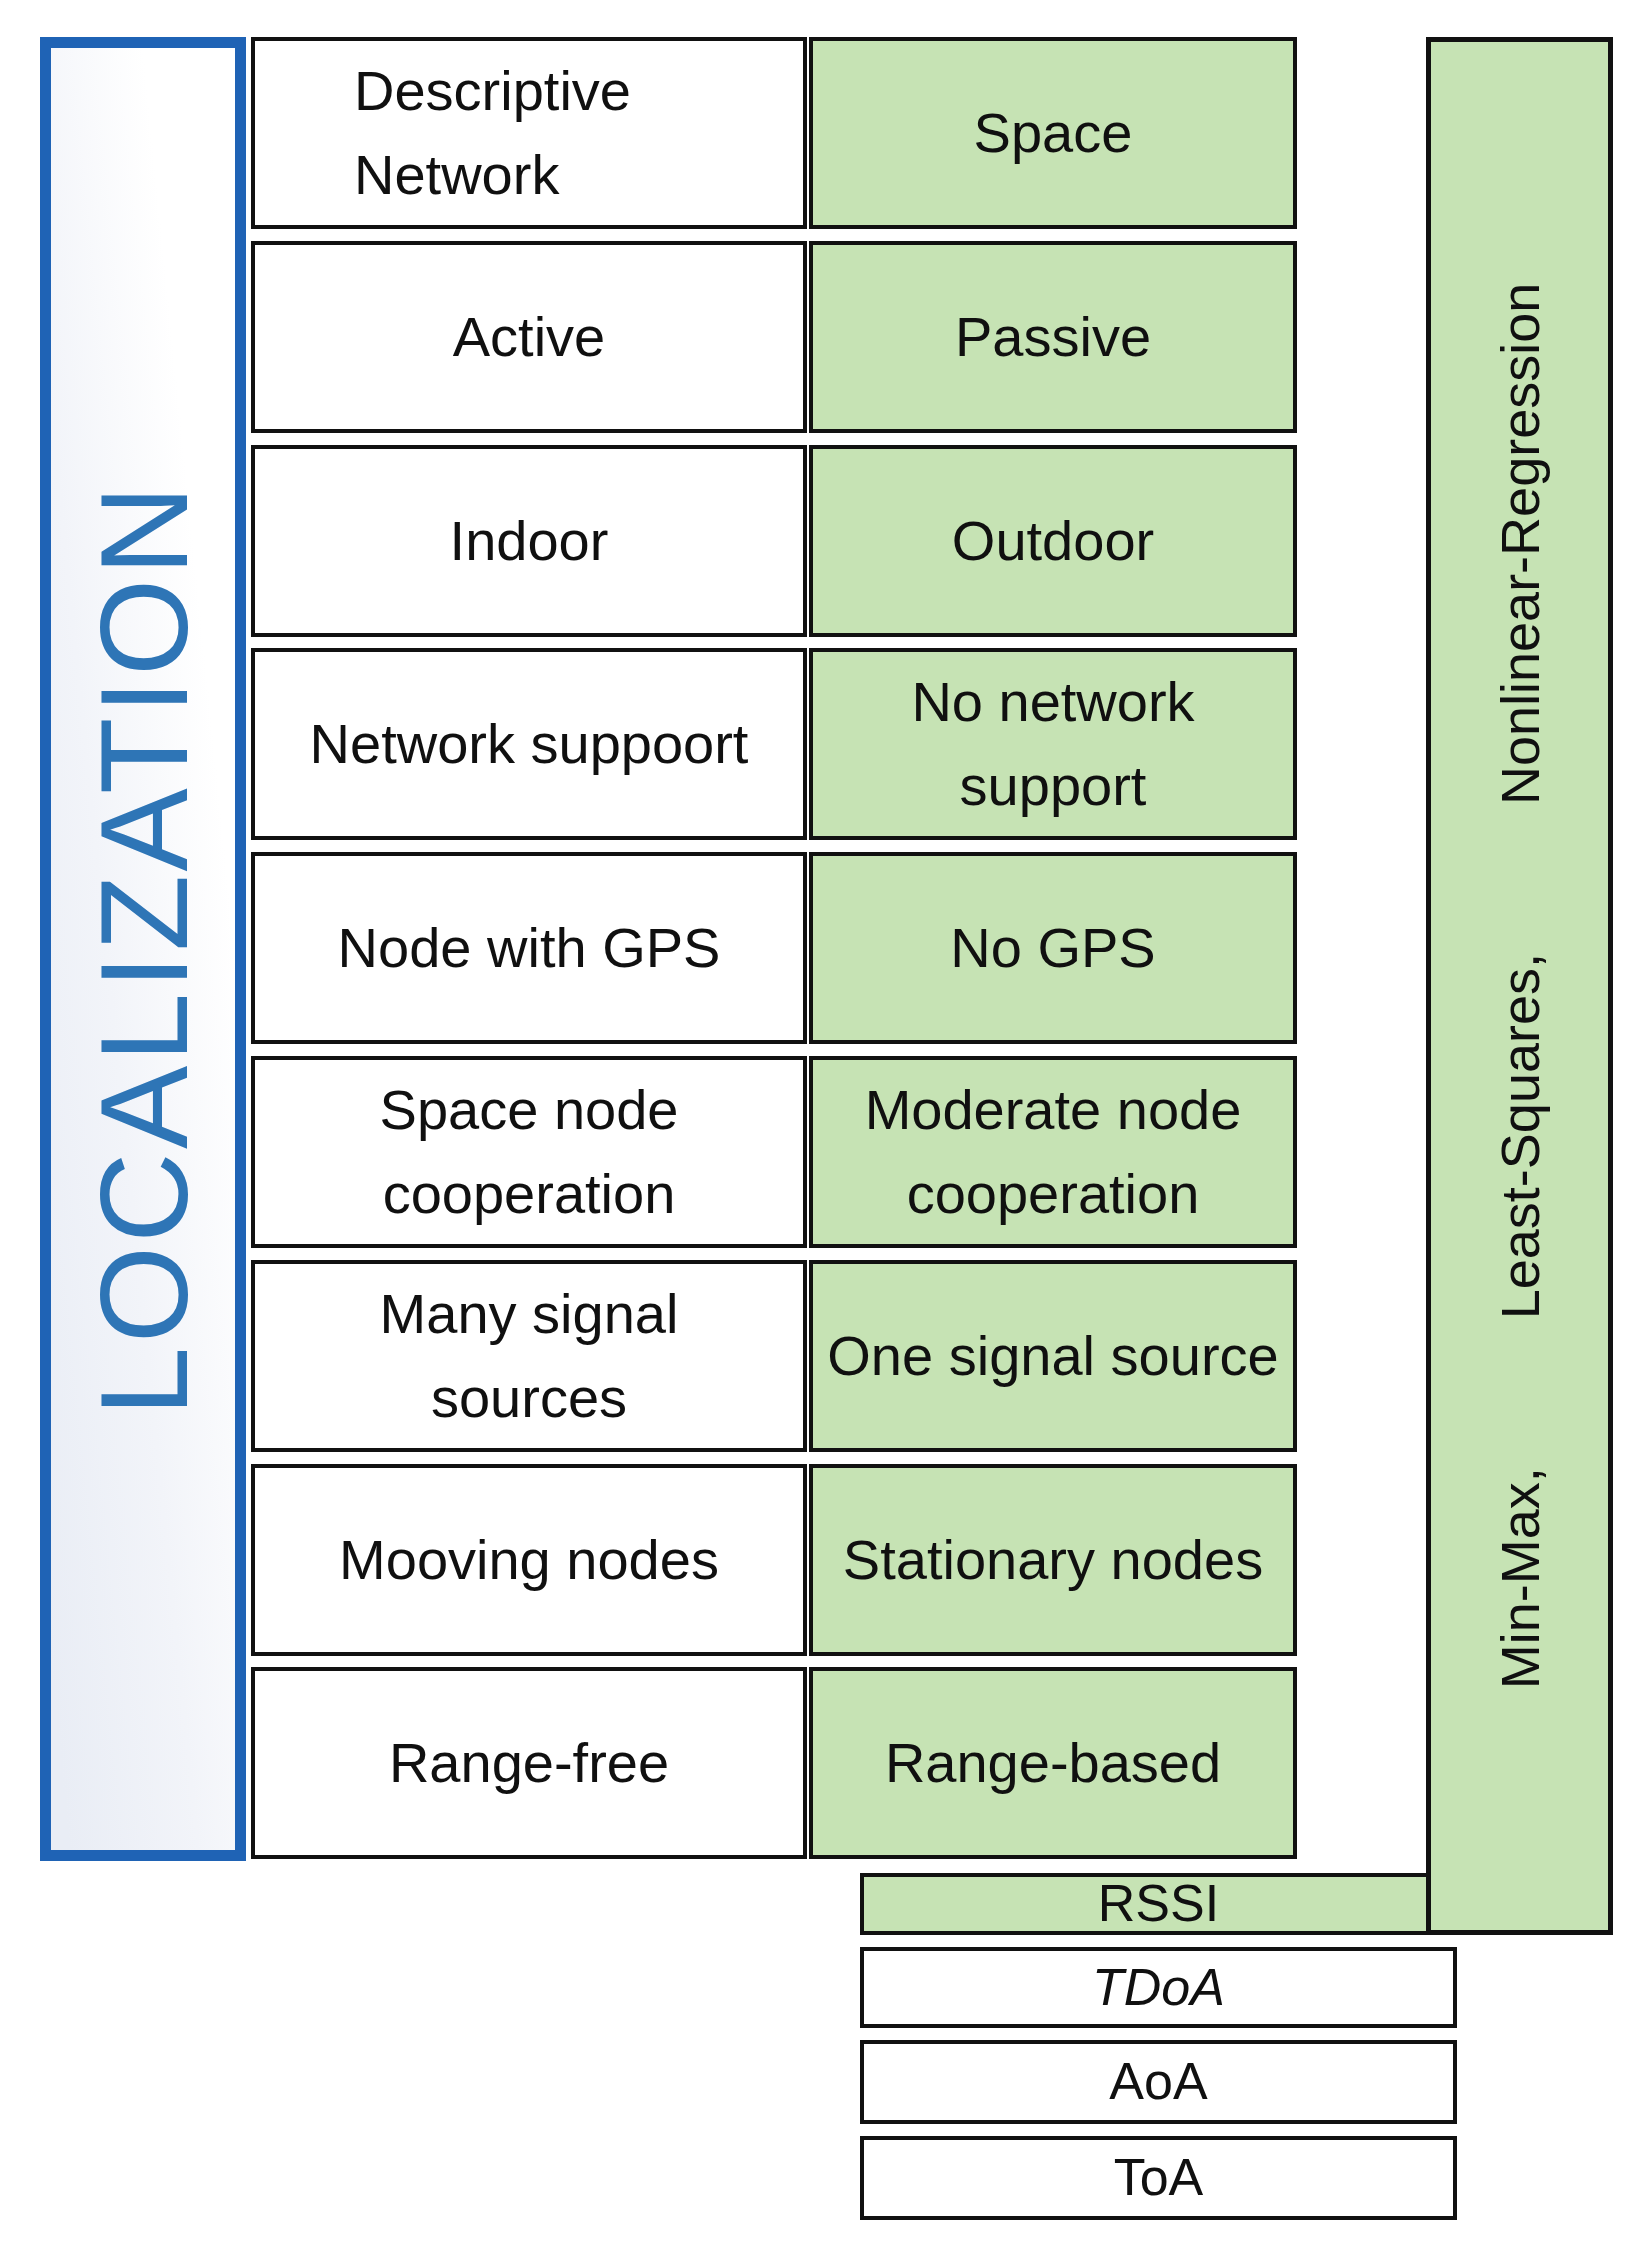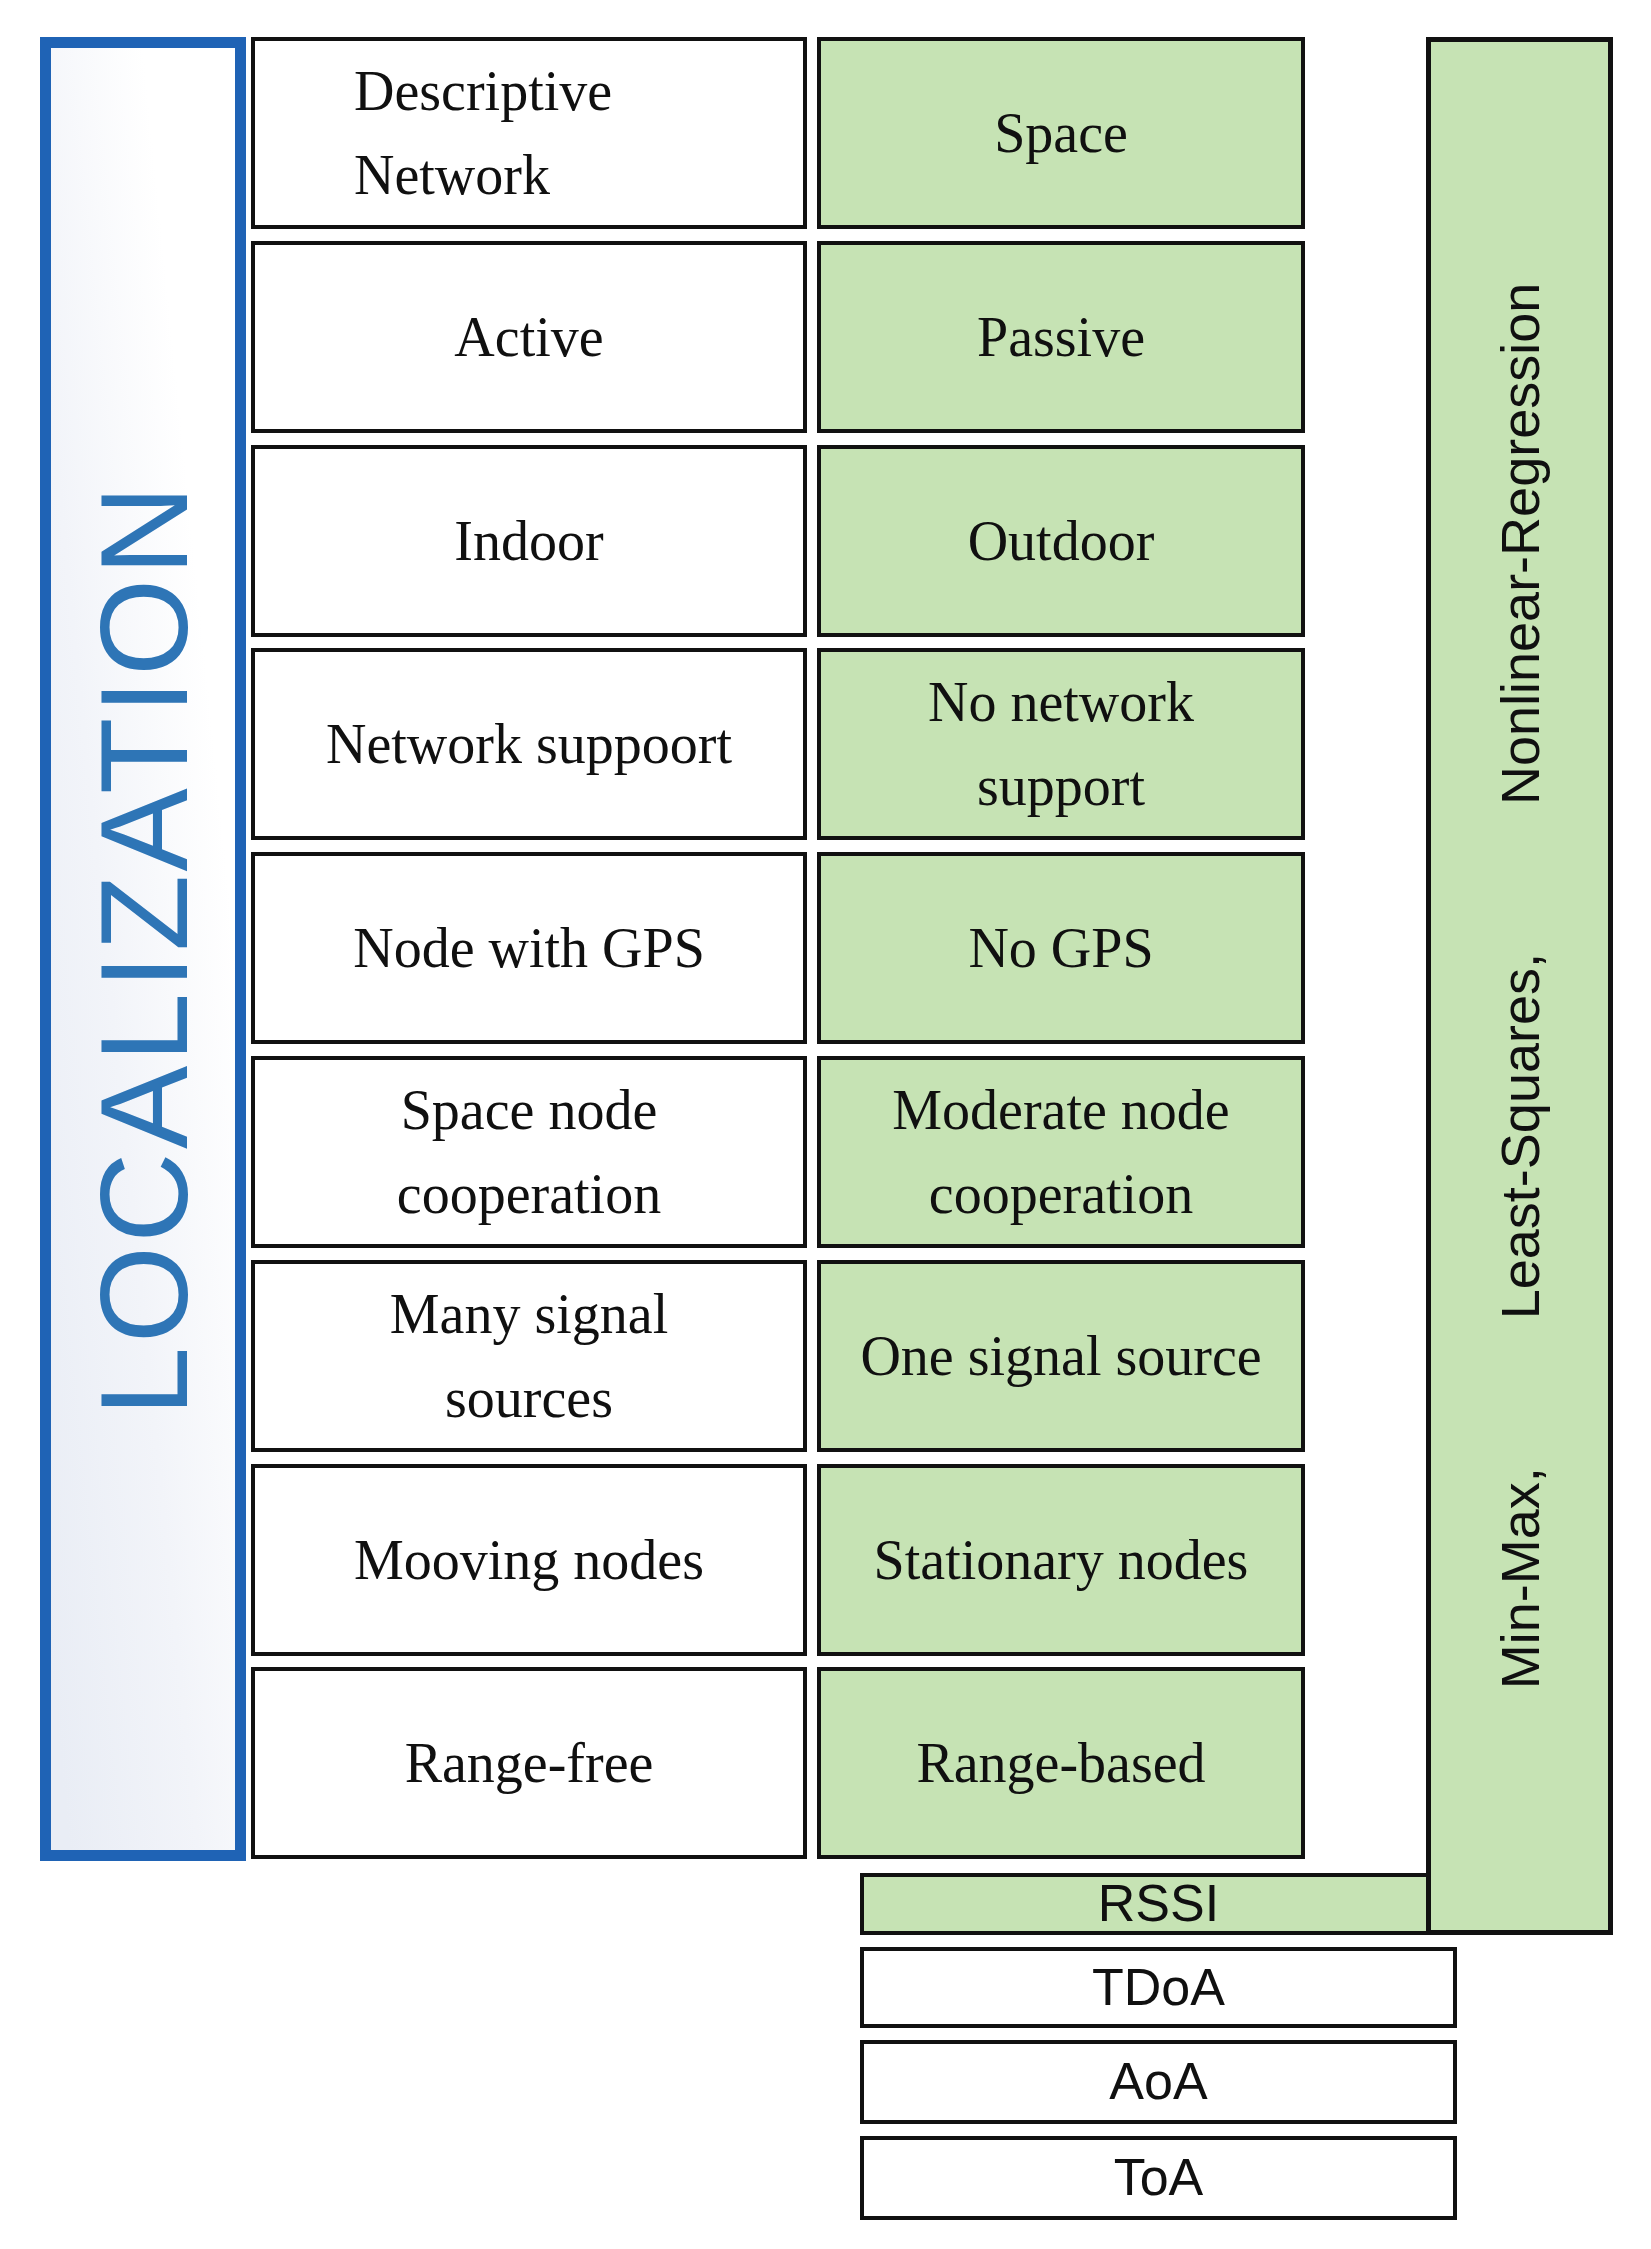--- a/index.html
+++ b/index.html
@@ -32,42 +32,42 @@
     transform:translate(-50%,-50%) rotate(-90deg);
     white-space:nowrap;
     font-size:125px;letter-spacing:3.4px;
     color:var(--blue-text);
   }
   
   .rows{
     position:absolute;left:251px;top:37px;
     display:flex;flex-direction:column;gap:11.8px;
   }
-  .row{display:flex;gap:10px;font-family:Liberation Serif, serif;}
+  .row{display:flex;gap:2px;}
   .cell{
     box-sizing:border-box;
     border:4.2px solid var(--cell-border);
     display:flex;align-items:center;justify-content:center;
     text-align:center;
     font-size:56px;line-height:1.5;
     white-space:pre-line;
     background:#ffffff;
   }
   .row .cell{height:192px;}
   .cell.left{width:556px;}
   .cell.right{width:488px;background:var(--green-fill);}
   .cell.align-left{justify-content:flex-start;text-align:left;padding-left:99px;}
   
   .tech{
     position:absolute;left:818px;width:597px;
     font-size:52px;line-height:1.1;margin-left:42px;
   }
   .tech.green{background:var(--green-fill);}
   .tech.rssi{top:1873px;height:62px;}
-  .tech.tdoa{top:1947px;height:81px;}
+  .tech.tdoa{top:1947px;height:81px;font-style:italic;}
   .tech.aoa{top:2040px;height:84px;}
   .tech.toa{top:2136px;height:84px;}
   
   .methods-bar{
     position:absolute;left:1426px;top:37px;
     width:187px;height:1898px;
     box-sizing:border-box;
     border:5px solid var(--cell-border);
     background:var(--green-fill);
   }

